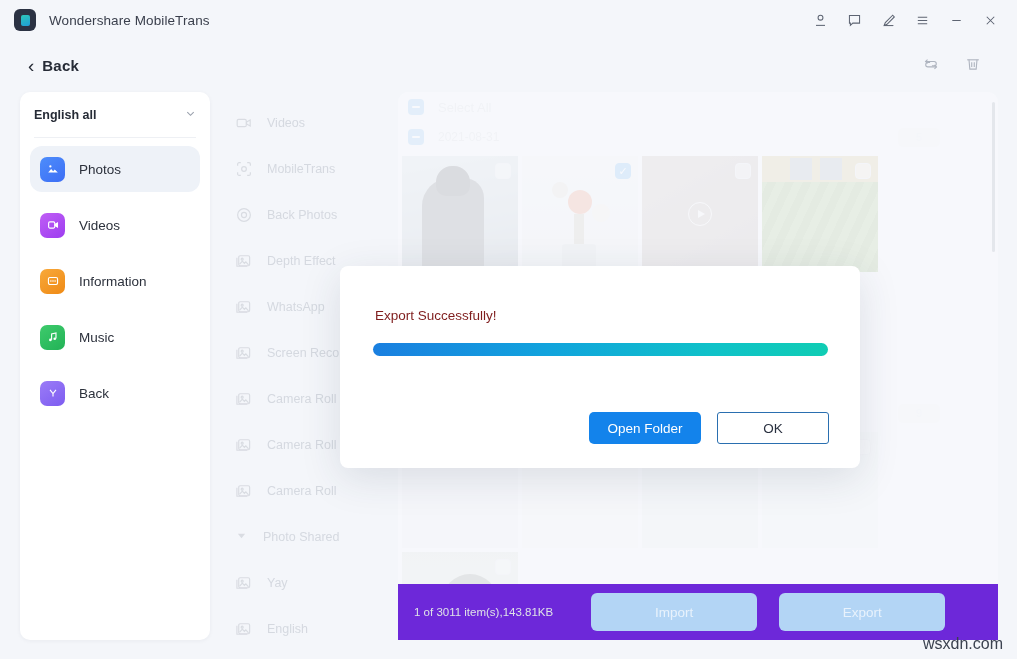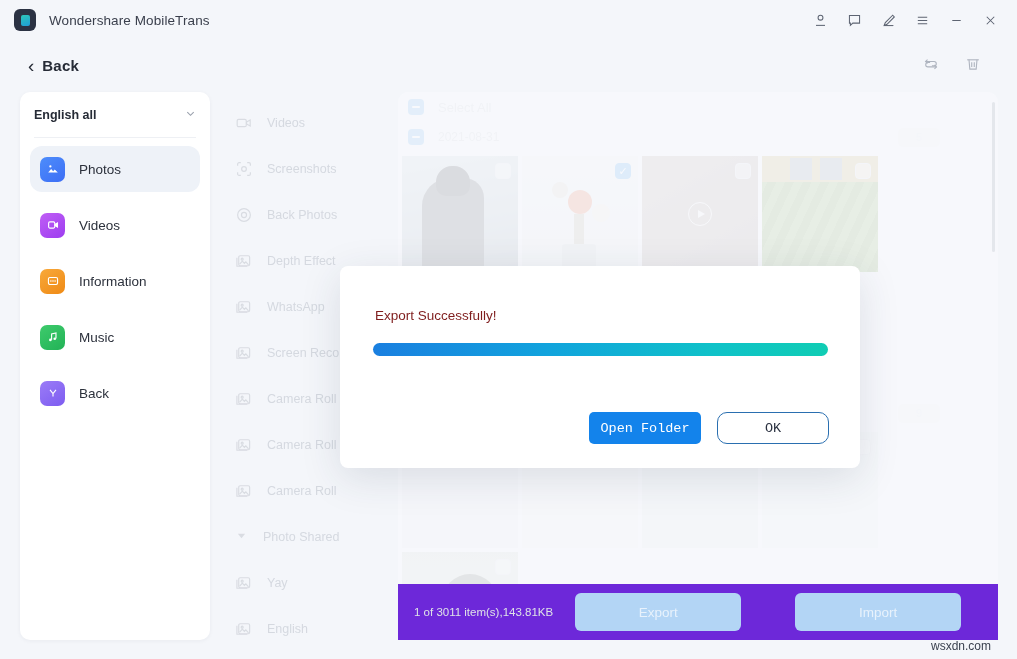--- a/index.html
+++ b/index.html
@@ -231,36 +231,36 @@
     position: absolute; left: 35px; top: 42px;
     font-size: 13.5px; color: #7f1d1d;
   }
   .progress {
     position: absolute; left: 33px; top: 77px;
     width: 455px; height: 13px; border-radius: 7px;
     background: linear-gradient(90deg, #1a7fe0 0%, #11a3dd 38%, #0fc2c8 75%, #10cdb4 100%);
   }
   .modal-actions {
     position: absolute; right: 31px; bottom: 24px;
-    display: flex; align-items: center; gap: 16px; font-family: Liberation Mono, monospace;
+    display: flex; align-items: center; gap: 16px;
   }
   .btn-primary {
     width: 112px; height: 32px; border-radius: 5px;
     background: #1383eb; color: #fff;
     font-size: 13.5px; display: flex; align-items: center; justify-content: center;
   }
   .btn-outline {
-    width: 112px; height: 32px; border-radius: 10px;
+    width: 112px; height: 32px; border-radius: 3px;
     background: #fff; color: #2a3140; border: 1px solid #2a6fb0;
     font-size: 13.5px; display: flex; align-items: center; justify-content: center;
   }
 
   .watermark {
-    position: absolute; right: 26px; bottom: 6px;
-    font-size: 12px; color: #3b4250;
+    position: absolute; right: 14px; bottom: 6px;
+    font-size: 16px; color: #3b4250;
   }
 </style>
 </head>
 <body>
 
 <div id="app">
 
   <div class="titlebar">
     <div class="app-logo">
         <i></i>
@@ -403,21 +403,21 @@
       <span class="cat-label">Videos</span>
     </div>
 
     <div class="cat-item">
       <span class="cat-ic">
         <svg width="20" height="20" viewBox="0 0 22 22" fill="none" stroke="currentColor" stroke-width="1.3">
             <path d="M4 7.5V5.6A1.6 1.6 0 0 1 5.6 4h1.9M14.5 4h1.9A1.6 1.6 0 0 1 18 5.6v1.9M18 14.5v1.9a1.6 1.6 0 0 1-1.6 1.6h-1.9M7.5 18H5.6A1.6 1.6 0 0 1 4 16.4v-1.9"></path>
             <circle cx="11" cy="11" r="2.6"></circle>
           </svg>
       </span>
-      <span class="cat-label">Screenshots</span>
+      <span class="cat-label">MobileTrans</span>
     </div>
 
     <div class="cat-item">
       <span class="cat-ic">
         <svg width="20" height="20" viewBox="0 0 22 22" fill="none" stroke="currentColor" stroke-width="1.3">
             <circle cx="11" cy="11" r="7"></circle>
             <circle cx="11" cy="11" r="2.8"></circle>
           </svg>
       </span>
       <span class="cat-label">Back Photos</span>
@@ -608,22 +608,22 @@
     </div>
 
     <div class="dim"></div>
     <div class="scroll-track">
       <div class="scroll-thumb"></div>
     </div>
   </div>
 
   <div class="footer">
     <span class="footer-info">1 of 3011 item(s),143.81KB</span>
+    <div class="btn-big btn-import">Import</div>
     <div class="btn-big btn-export">Export</div>
-    <div class="btn-big btn-import">Import</div>
   </div>
 
   <div class="modal">
     <div class="modal-msg">Export Successfully!</div>
     <div class="progress"></div>
     <div class="modal-actions">
       <div class="btn-primary">Open Folder</div>
       <div class="btn-outline">OK</div>
     </div>
   </div>

